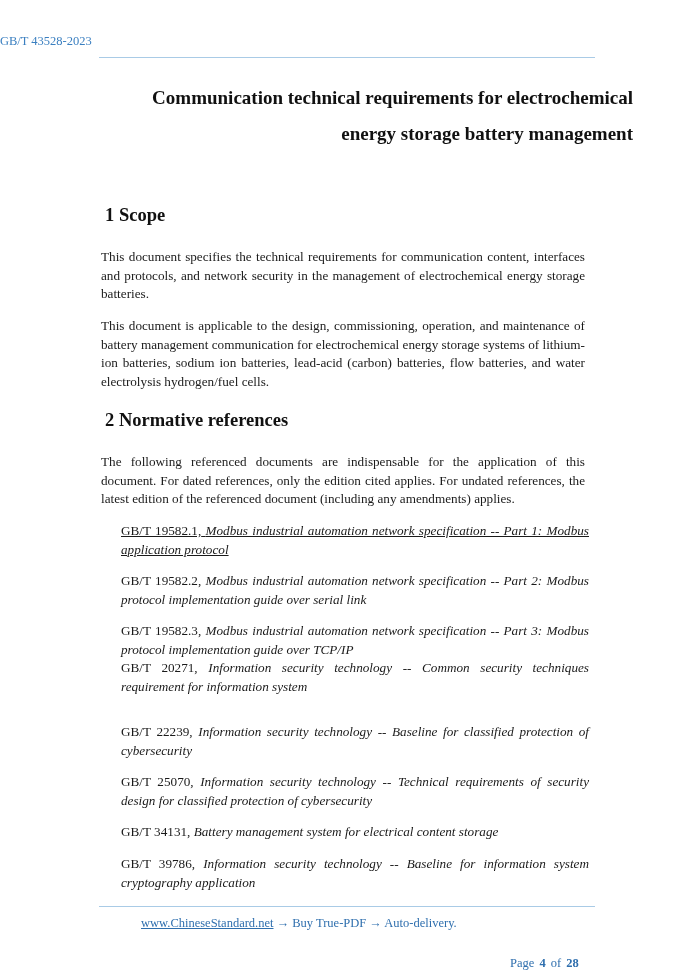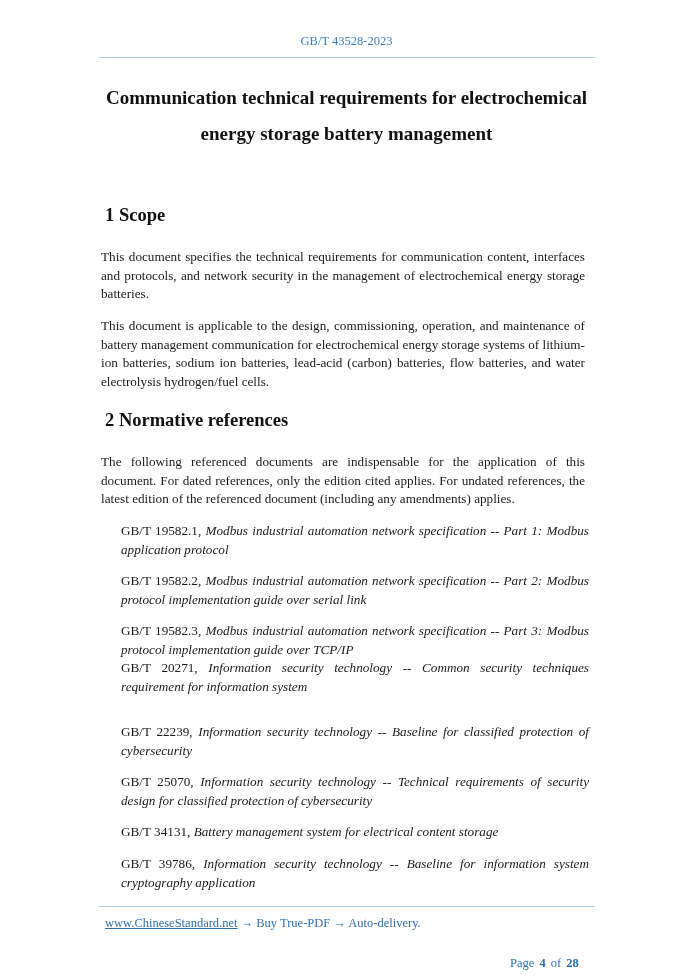--- a/index.html
+++ b/index.html
@@ -13,38 +13,38 @@
       position: relative;
       overflow: hidden;
       font-family: "Liberation Serif", "DejaVu Serif", serif;
       color: #1a1a1a;
     }
     .header-code {
       position: absolute;
       top: 34px;
       left: 0;
       width: 693px;
-      text-align: center;
+      text-align: left;
       font-size: 12.5px;
       color: #3a7fc0;
     }
     .header-rule {
       position: absolute;
       top: 57px;
       left: 99px;
       width: 496px;
       height: 1px;
       background: #a9cbe6;
     }
     .doc-title {
       position: absolute;
       top: 80px;
       left: 60px;
       width: 573px;
-      text-align: center;
+      text-align: right;
       font-weight: bold;
       font-size: 19px;
       line-height: 36px;
       color: #111;
     }
     .section-heading {
       position: absolute;
       left: 105px;
       font-weight: bold;
       font-size: 18.5px;
@@ -83,20 +83,21 @@
     .footer-left {
       position: absolute;
       top: 916px;
       left: 105px;
       font-size: 12.5px;
       color: #2f6fae;
     }
     .footer-left a {
       color: #2f6fae;
       text-decoration: underline;
+      margin-left: 36px;
     }
     .footer-right {
       position: absolute;
       top: 916px;
       left: 510px;
       font-size: 12.5px;
       color: #2f6fae;
       word-spacing: 2px;
       margin-top: 40px;
     }
@@ -115,21 +116,21 @@
   <div>energy storage battery management</div>
 </div>
 
 <h2 class="section-heading" style="top:205px;">1 Scope</h2>
 <p class="para" style="top:248px;">This document specifies the technical requirements for communication content, interfaces and protocols, and network security in the management of electrochemical energy storage batteries.</p>
 <p class="para" style="top:317px;">This document is applicable to the design, commissioning, operation, and maintenance of battery management communication for electrochemical energy storage systems of lithium-ion batteries, sodium ion batteries, lead-acid (carbon) batteries, flow batteries, and water electrolysis hydrogen/fuel cells.</p>
 
 <h2 class="section-heading" style="top:410px;">2 Normative references</h2>
 <p class="para" style="top:453px;">The following referenced documents are indispensable for the application of this document. For dated references, only the edition cited applies. For undated references, the latest edition of the referenced document (including any amendments) applies.</p>
 
-<p class="ref" style="top:522px;">
+<p class="ref" style="top:522px;text-decoration:underline;">
   <span>GB/T 19582.1,</span>
   <span class="title">Modbus industrial automation network specification -- Part 1: Modbus application protocol</span>
 </p>
 <p class="ref" style="top:572px;">
   <span>GB/T 19582.2,</span>
   <span class="title">Modbus industrial automation network specification -- Part 2: Modbus protocol implementation guide over serial link</span>
 </p>
 <p class="ref" style="top:622px;">
   <span>GB/T 19582.3,</span>
   <span class="title">Modbus industrial automation network specification -- Part 3: Modbus protocol implementation guide over TCP/IP</span>

